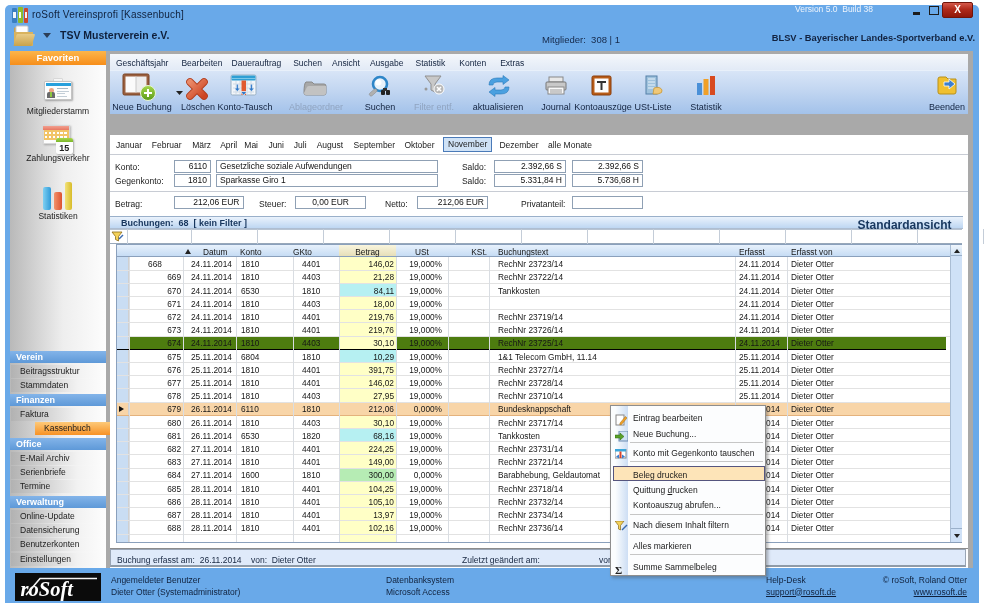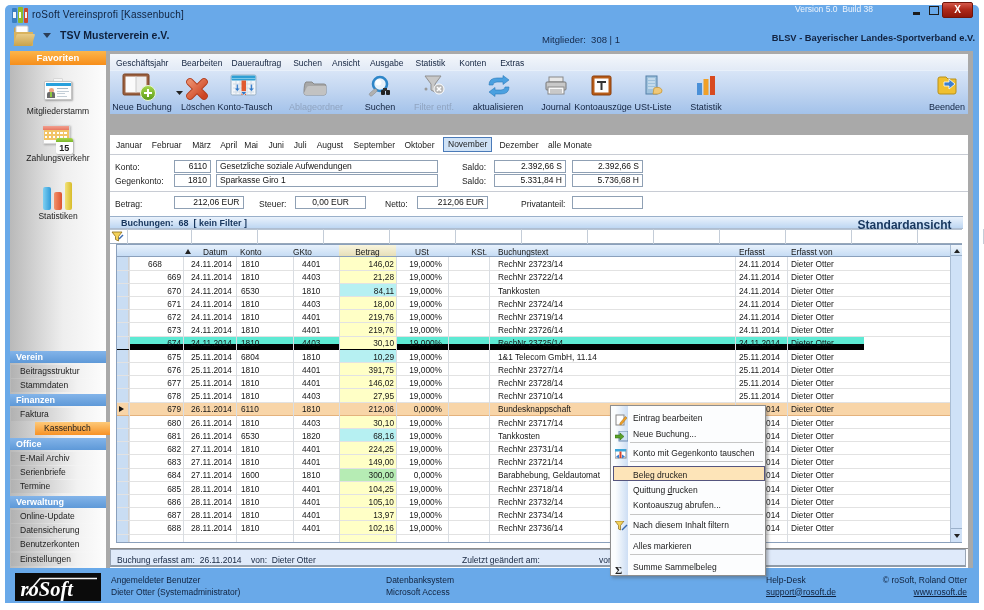--- a/index.html
+++ b/index.html
@@ -400,21 +400,20 @@
     </div>
     <div class="a" style="left:116px;top:297.0px;width:834px;height:13.2px;background:#fff;border-bottom:1px solid #e2e2e2">
       <div class="a" style="left:0;top:0;width:13px;height:12.2px;background:#c9ddf3;border-right:1px solid #d0d0d0"></div>
       <div class="a" style="left:223px;top:0;width:57px;height:12.2px;background:#ffffc6"></div>
       <div class="cell" style="left:13px;top:1.8px;width:54px;text-align:right;padding-right:2px;">671</div>
       <div class="cell" style="left:67px;top:1.8px;width:53px;padding-left:8px;">24.11.2014</div>
       <div class="cell" style="left:120px;top:1.8px;width:57px;padding-left:5px;">1810</div>
       <div class="cell" style="left:177px;top:1.8px;width:46px;padding-left:9px;">4403</div>
       <div class="cell" style="left:223px;top:1.8px;width:57px;text-align:right;padding-right:2px;">18,00</div>
       <div class="cell" style="left:280px;top:1.8px;width:52px;text-align:right;padding-right:6px;">19,000%</div>
-      <div class="cell" style="left:373px;top:1.8px;width:246px;padding-left:9px;">RechNr 23724/14</div>
       <div class="cell" style="left:619px;top:1.8px;width:52px;padding-left:4px;">24.11.2014</div>
       <div class="cell" style="left:671px;top:1.8px;width:163px;padding-left:4px;">Dieter Otter</div>
       <div class="vline" style="left:13px;top:0;height:13.2px"></div>
       <div class="vline" style="left:67px;top:0;height:13.2px"></div>
       <div class="vline" style="left:120px;top:0;height:13.2px"></div>
       <div class="vline" style="left:177px;top:0;height:13.2px"></div>
       <div class="vline" style="left:223px;top:0;height:13.2px"></div>
       <div class="vline" style="left:280px;top:0;height:13.2px"></div>
       <div class="vline" style="left:332px;top:0;height:13.2px"></div>
       <div class="vline" style="left:373px;top:0;height:13.2px"></div>
@@ -460,21 +459,21 @@
       <div class="vline" style="left:67px;top:0;height:13.2px"></div>
       <div class="vline" style="left:120px;top:0;height:13.2px"></div>
       <div class="vline" style="left:177px;top:0;height:13.2px"></div>
       <div class="vline" style="left:223px;top:0;height:13.2px"></div>
       <div class="vline" style="left:280px;top:0;height:13.2px"></div>
       <div class="vline" style="left:332px;top:0;height:13.2px"></div>
       <div class="vline" style="left:373px;top:0;height:13.2px"></div>
       <div class="vline" style="left:619px;top:0;height:13.2px"></div>
       <div class="vline" style="left:671px;top:0;height:13.2px"></div>
     </div>
-    <div class="a" style="left:116px;top:336.6px;width:748px;height:13.2px;background:#5eead4;border-bottom:6px solid #000000">
+    <div class="a" style="left:116px;top:336.6px;width:830px;height:13.2px;background:#4d7c0f;border-bottom:1px solid #000000">
       <div class="a" style="left:0;top:0;width:13px;height:12.2px;background:#c9ddf3;border-right:1px solid #d0d0d0"></div>
       <div class="a" style="left:223px;top:0;width:57px;height:12.2px;background:#ffffc6"></div>
       <div class="cell" style="left:13px;top:1.8px;width:54px;text-align:right;padding-right:2px;">674</div>
       <div class="cell" style="left:67px;top:1.8px;width:53px;padding-left:8px;">24.11.2014</div>
       <div class="cell" style="left:120px;top:1.8px;width:57px;padding-left:5px;">1810</div>
       <div class="cell" style="left:177px;top:1.8px;width:46px;padding-left:9px;">4403</div>
       <div class="cell" style="left:223px;top:1.8px;width:57px;text-align:right;padding-right:2px;">30,10</div>
       <div class="cell" style="left:280px;top:1.8px;width:52px;text-align:right;padding-right:6px;">19,000%</div>
       <div class="cell" style="left:373px;top:1.8px;width:246px;padding-left:9px;">RechNr 23725/14</div>
       <div class="cell" style="left:619px;top:1.8px;width:52px;padding-left:4px;">24.11.2014</div>

